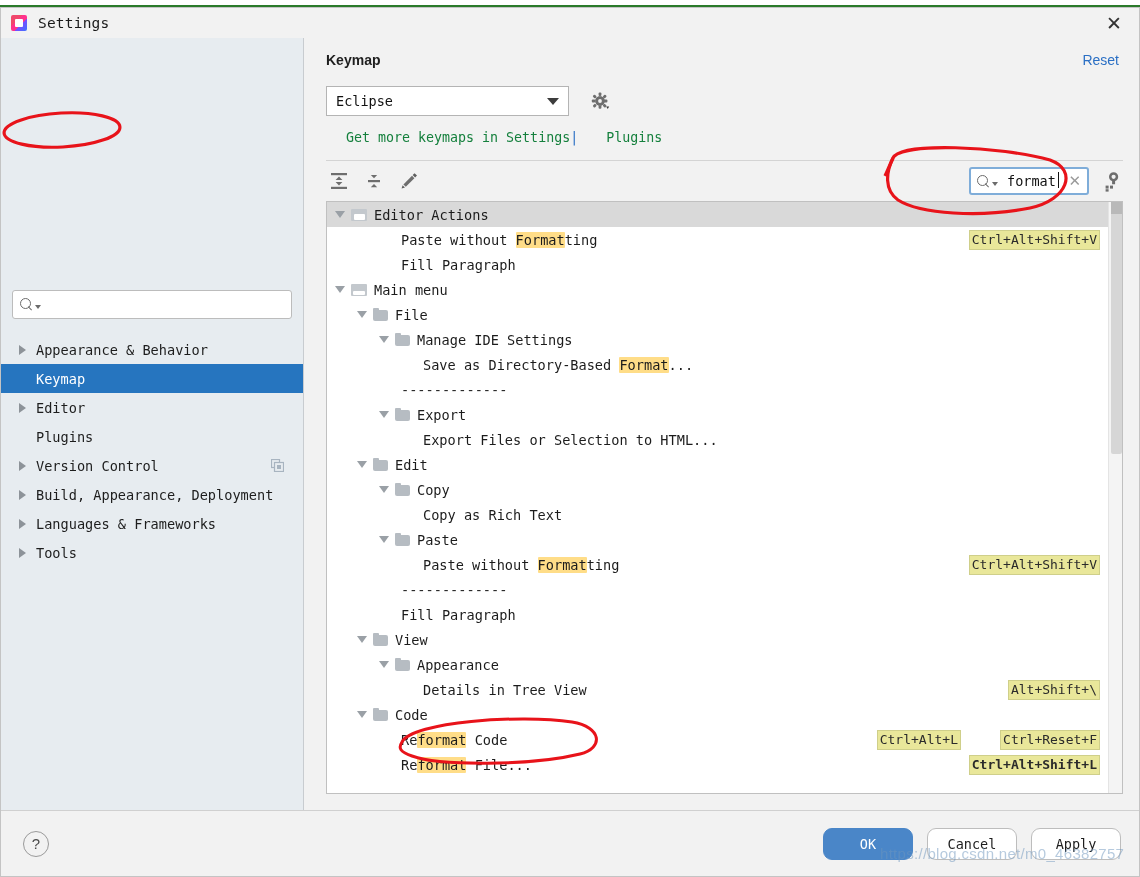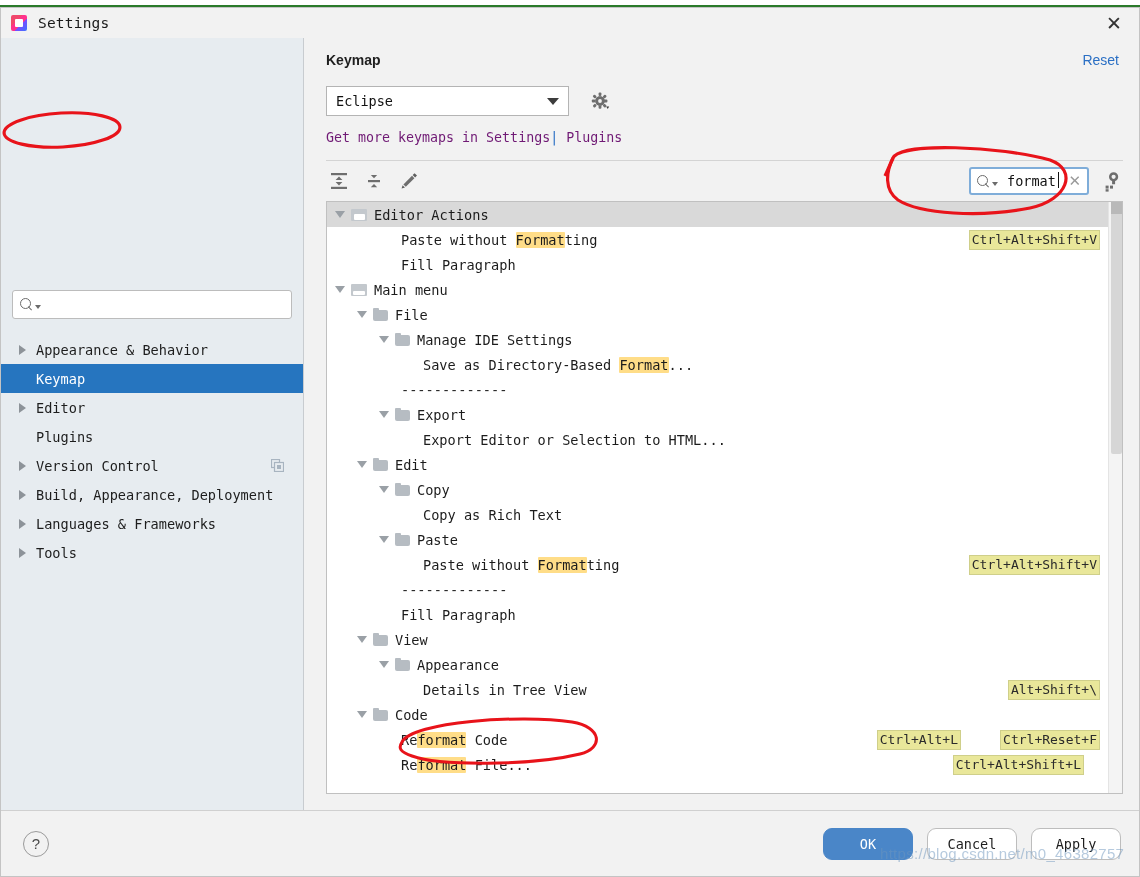--- a/index.html
+++ b/index.html
@@ -152,21 +152,21 @@
     border-top:7px solid #3c3c3c;
   }
   #gear-button {
     margin-left: 20px; width: 22px; height: 22px; position: relative; cursor: pointer;
   }
 
   #links-row {
     margin-top: 14px;
     font-family: "DejaVu Sans Mono", monospace; font-size: 13.3px;
   }
-  #links-row a { color: #701a75; text-decoration: none; cursor: pointer; }
+  #links-row a { color: #15803d; text-decoration: none; cursor: pointer; margin-left: 20px; }
   #links-row .sep { color: #2a6fc4; }
 
   #divider-1 {
     margin-top: 15px; height: 1px; background: #d4d4d4;
   }
 
   #tool-row {
     height: 40px; display: flex; align-items: center; position: relative;
   }
   .tool-btn { width: 26px; height: 26px; margin-right: 9px; cursor: pointer; position: relative; }
@@ -502,21 +502,21 @@
               <span class="row-label sep-dashes">-------------</span>
             </div>
             <div class="tree-row">
               <span style="display: inline-block; flex: 0 0 52px;"></span>
               <span class="tw"></span>
               <span class="folder-icon"></span>
               <span class="row-label">Export</span>
             </div>
             <div class="tree-row">
               <span style="display: inline-block; flex: 0 0 96px;"></span>
-              <span class="row-label">Export Editor or Selection to HTML...</span>
+              <span class="row-label">Export Files or Selection to HTML...</span>
             </div>
             <div class="tree-row">
               <span style="display: inline-block; flex: 0 0 30px;"></span>
               <span class="tw"></span>
               <span class="folder-icon"></span>
               <span class="row-label">Edit</span>
             </div>
             <div class="tree-row">
               <span style="display: inline-block; flex: 0 0 52px;"></span>
               <span class="tw"></span>
@@ -571,21 +571,21 @@
             </div>
             <div class="tree-row">
               <span style="display: inline-block; flex: 0 0 74px;"></span>
               <span class="row-label">Re<span class="hl">format</span> Code</span>
               <span class="shortcut" style="right: 8px;">Ctrl+Reset+F</span>
               <span class="shortcut" style="right: 147px;">Ctrl+Alt+L</span>
             </div>
             <div class="tree-row">
               <span style="display: inline-block; flex: 0 0 74px;"></span>
               <span class="row-label">Re<span class="hl">format</span> File...</span>
-              <span class="shortcut" style="right: 24px;">Ctrl+Alt+Shift+L</span>
+              <span class="shortcut" style="right: 8px; font-weight: bold;">Ctrl+Alt+Shift+L</span>
             </div>
           </div>
         <div id="tree-scrollbar">
           <div id="tree-scroll-thumb"></div>
           <div id="tree-scroll-thumb-top"></div>
         </div>
       </div>
 
     </div>
   </div>

